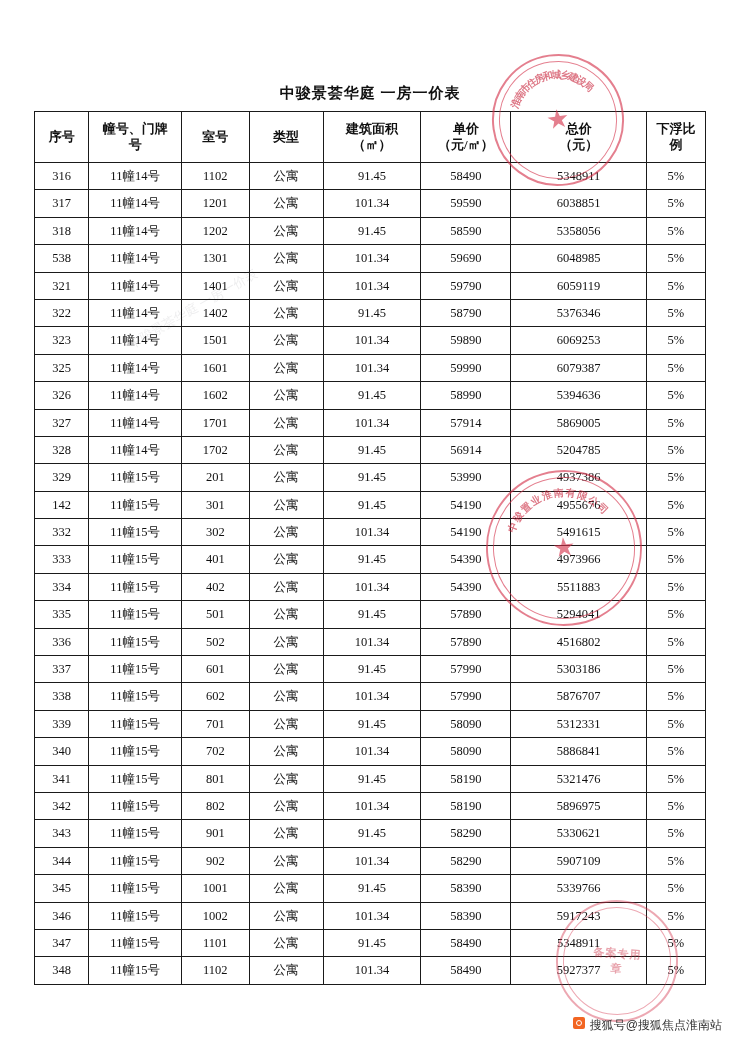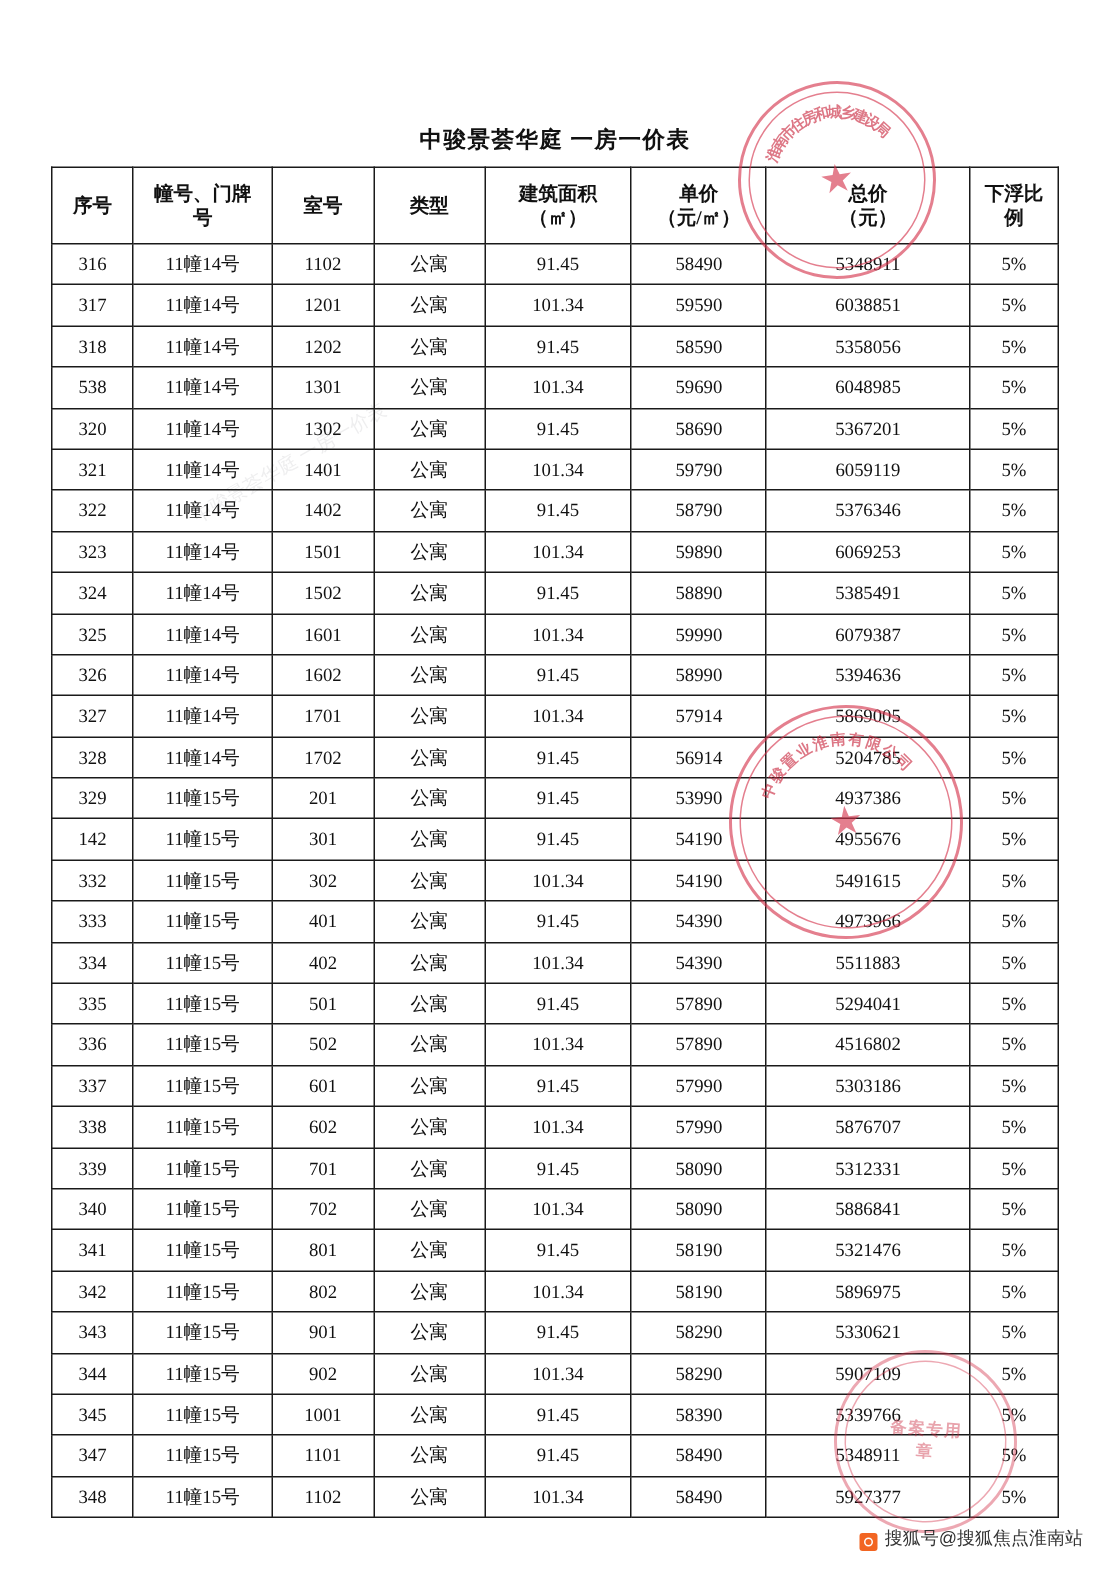--- a/index.html
+++ b/index.html
@@ -153,21 +153,21 @@
 
   .footer {
     position: absolute;
     right: 18px;
     bottom: 12px;
     font-size: 12px;
     color: #333;
     font-family: "Liberation Sans", sans-serif;
     z-index: 6;
     display: flex;
-    align-items: flex-end;
+    align-items: flex-start;
     gap: 5px;
   }
   .sohu-mark {
     display: inline-block;
     width: 12px; height: 12px;
     background: #f26522;
     border-radius: 2px;
     position: relative;
   }
   .sohu-mark::after {
@@ -269,30 +269,20 @@
             <td>538</td>
             <td>11幢14号</td>
             <td>1301</td>
             <td>公寓</td>
             <td>101.34</td>
             <td>59690</td>
             <td>6048985</td>
             <td>5%</td>
           </tr>
           <tr>
-            <td>320</td>
-            <td>11幢14号</td>
-            <td>1302</td>
-            <td>公寓</td>
-            <td>91.45</td>
-            <td>58690</td>
-            <td>5367201</td>
-            <td>5%</td>
-          </tr>
-          <tr>
             <td>321</td>
             <td>11幢14号</td>
             <td>1401</td>
             <td>公寓</td>
             <td>101.34</td>
             <td>59790</td>
             <td>6059119</td>
             <td>5%</td>
           </tr>
           <tr>
@@ -309,30 +299,20 @@
             <td>323</td>
             <td>11幢14号</td>
             <td>1501</td>
             <td>公寓</td>
             <td>101.34</td>
             <td>59890</td>
             <td>6069253</td>
             <td>5%</td>
           </tr>
           <tr>
-            <td>324</td>
-            <td>11幢14号</td>
-            <td>1502</td>
-            <td>公寓</td>
-            <td>91.45</td>
-            <td>58890</td>
-            <td>5385491</td>
-            <td>5%</td>
-          </tr>
-          <tr>
             <td>325</td>
             <td>11幢14号</td>
             <td>1601</td>
             <td>公寓</td>
             <td>101.34</td>
             <td>59990</td>
             <td>6079387</td>
             <td>5%</td>
           </tr>
           <tr>
@@ -516,20 +496,30 @@
             <td>5%</td>
           </tr>
           <tr>
             <td>345</td>
             <td>11幢15号</td>
             <td>1001</td>
             <td>公寓</td>
             <td>91.45</td>
             <td>58390</td>
             <td>5339766</td>
+            <td>5%</td>
+          </tr>
+          <tr>
+            <td>346</td>
+            <td>11幢15号</td>
+            <td>1002</td>
+            <td>公寓</td>
+            <td>101.34</td>
+            <td>58390</td>
+            <td>5917243</td>
             <td>5%</td>
           </tr>
           <tr>
             <td>347</td>
             <td>11幢15号</td>
             <td>1101</td>
             <td>公寓</td>
             <td>91.45</td>
             <td>58490</td>
             <td>5348911</td>

